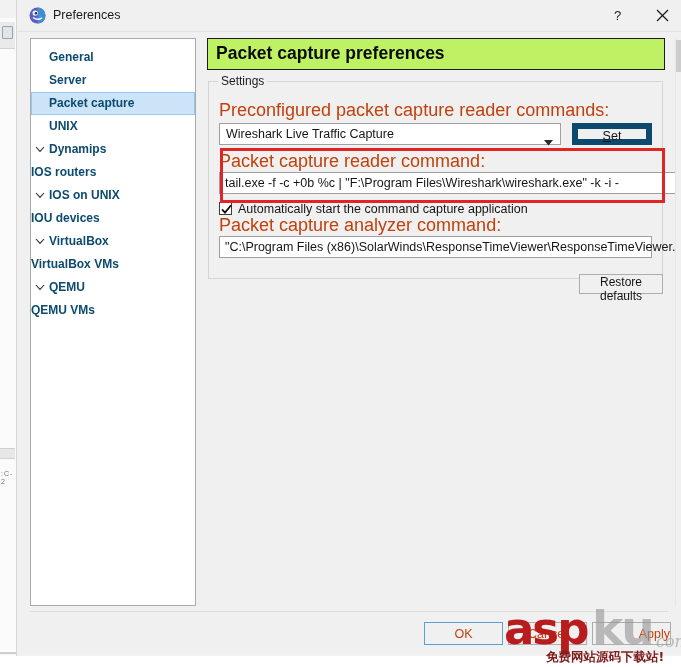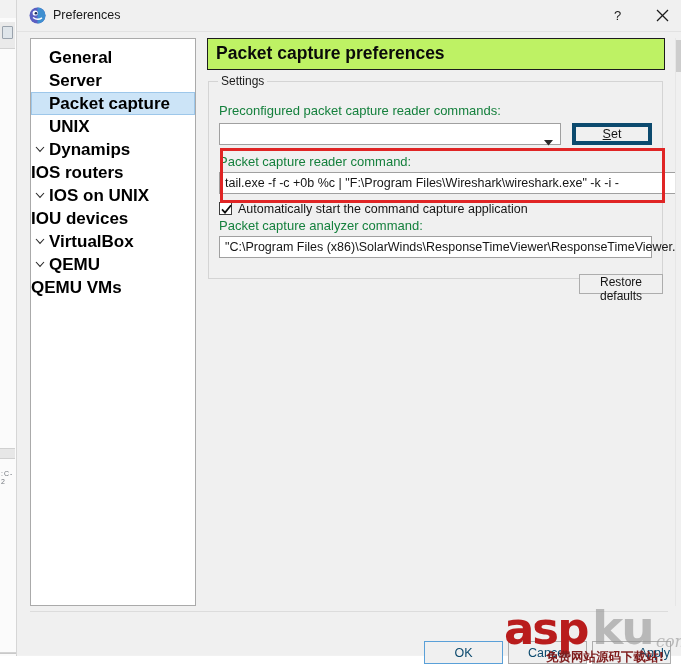--- a/index.html
+++ b/index.html
@@ -133,23 +133,23 @@
     width: 166px; height: 568px;
     background: #ffffff;
     border: 1px solid #aaaaaa;
     overflow: hidden;
     box-sizing: border-box;
   }
   .tree-item {
     position: relative;
     height: 23px;
     line-height: 23px;
-    font-size: 17px;
+    font-size: 12px;
     font-weight: bold;
-    color: #000000;
+    color: #0c4a6e;
     white-space: nowrap;
     box-sizing: border-box;
   }
   .tree-item.level0 { padding-left: 18px; }
   .tree-item.level1 { }
   .tree-item.selected {
     background: #cce4f7;
     border: 1px solid #9dc7ea;
     padding-left: 17px;
     line-height: 21px;
@@ -196,22 +196,22 @@
     position: absolute;
     left: 9px; top: -8px;
     background: #f0f0f0;
     padding: 0 3px;
     font-size: 12px;
     color: #1b1b1b;
     line-height: 14px;
   }
   .field-label {
     position: absolute;
-    font-size: 13px;
-    color: #15803d;
+    font-size: 18px;
+    color: #c2410c;
     white-space: nowrap;
     line-height: 15px;
   }
   #label-preconfigured { left: 10px; top: 21px; }
   #label-reader-cmd   { left: 10px; top: 72px; }
   #label-analyzer-cmd { left: 10px; top: 136px; }
 
   
   #preconfig-combo {
     position: absolute;
@@ -231,21 +231,21 @@
   }
   #preconfig-combo-arrow {
     position: absolute;
     right: 7px; top: 8px;
   }
   #set-button {
     position: absolute;
     left: 363px; top: 41px;
     width: 80px; height: 22px;
     background: #f0f0f0;
-    border: 4px solid #0c4a6e;
+    border: 6px solid #0c4a6e;
     box-sizing: border-box;
     font-size: 12.5px;
     color: #151515;
     font-family: "Liberation Sans", sans-serif;
     padding: 0;
     cursor: default;
   }
   #set-button .accel { text-decoration: underline; }
 
   
@@ -340,25 +340,24 @@
     background: #dcdcdc;
   }
   .dlg-button {
     position: absolute;
     top: 622px;
     width: 79px; height: 23px;
     background: #f0f0f0;
     border: 1px solid #adadad;
     box-sizing: border-box;
     font-size: 12.5px;
-    color: #0c4a6e;
+    color: #c2410c;
     font-family: "Liberation Sans", sans-serif;
     padding: 0;
     cursor: default;
-    margin-top: 19px;
   }
   #ok-button {
     left: 407px;
     border-color: #5aa0d8;
     background: #f0f0f0;
   }
   #cancel-button { left: 491px; }
   #apply-button  { left: 575px; text-align: right; }
 
   
@@ -465,20 +464,21 @@
             <svg width="10" height="7" viewBox="0 0 10 7">
               <path d="M1 1 L5 5.4 L9 1" stroke="#2b2b2b" stroke-width="1.1" fill="none"></path>
             </svg>
           </span><span>IOS on UNIX</span></div>
         <div class="tree-item level1"><span>IOU devices</span></div>
         <div class="tree-item level0"><span class="chevron">
             <svg width="10" height="7" viewBox="0 0 10 7">
               <path d="M1 1 L5 5.4 L9 1" stroke="#2b2b2b" stroke-width="1.1" fill="none"></path>
             </svg>
           </span><span>VirtualBox</span></div>
+        <div class="tree-item level1"><span>VirtualBox VMs</span></div>
         <div class="tree-item level0"><span class="chevron">
             <svg width="10" height="7" viewBox="0 0 10 7">
               <path d="M1 1 L5 5.4 L9 1" stroke="#2b2b2b" stroke-width="1.1" fill="none"></path>
             </svg>
           </span><span>QEMU</span></div>
         <div class="tree-item level1"><span>QEMU VMs</span></div>
       </div>
   </div>
 
   <div id="main-panel">
@@ -486,20 +486,21 @@
     <div id="page-title-box">
       <div id="page-title">Packet capture preferences</div>
     </div>
 
     <div id="settings-group">
       <div id="settings-legend">Settings</div>
 
       <div class="field-label" id="label-preconfigured">Preconfigured packet capture reader commands:</div>
 
       <div id="preconfig-combo">
+        <div id="preconfig-combo-text">Wireshark Live Traffic Capture</div>
         <div id="preconfig-combo-arrow">
           <svg width="9" height="6" viewBox="0 0 9 6">
             <polygon points="0,0 9,0 4.5,5.5" fill="#2b2b2b"></polygon>
           </svg>
         </div>
       </div>
 
       <button id="set-button"><span class="accel">S</span><span>et</span></button>
 
       <div class="field-label" id="label-reader-cmd">Packet capture reader command:</div>

